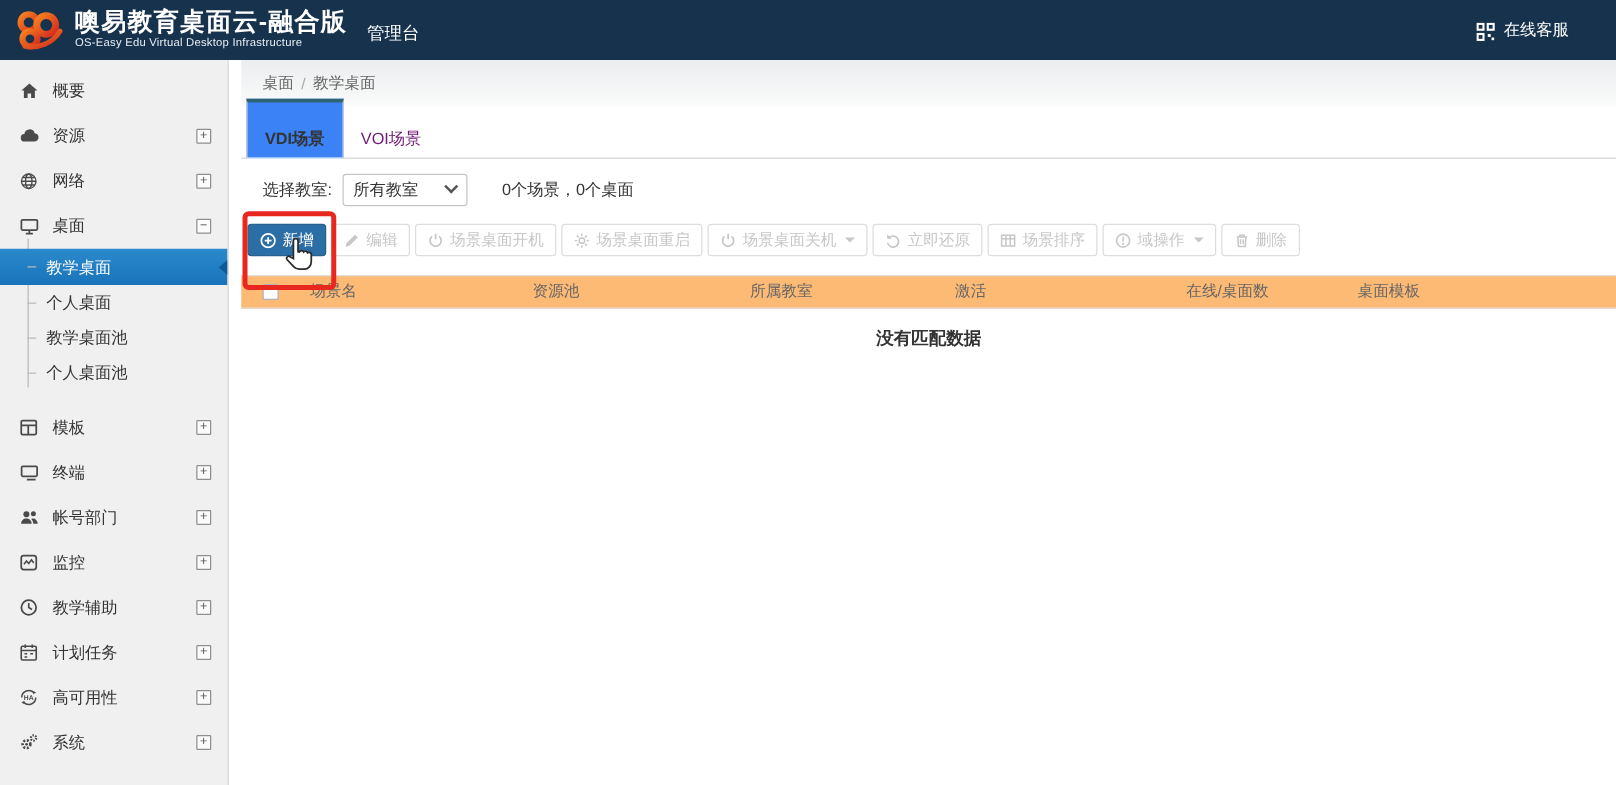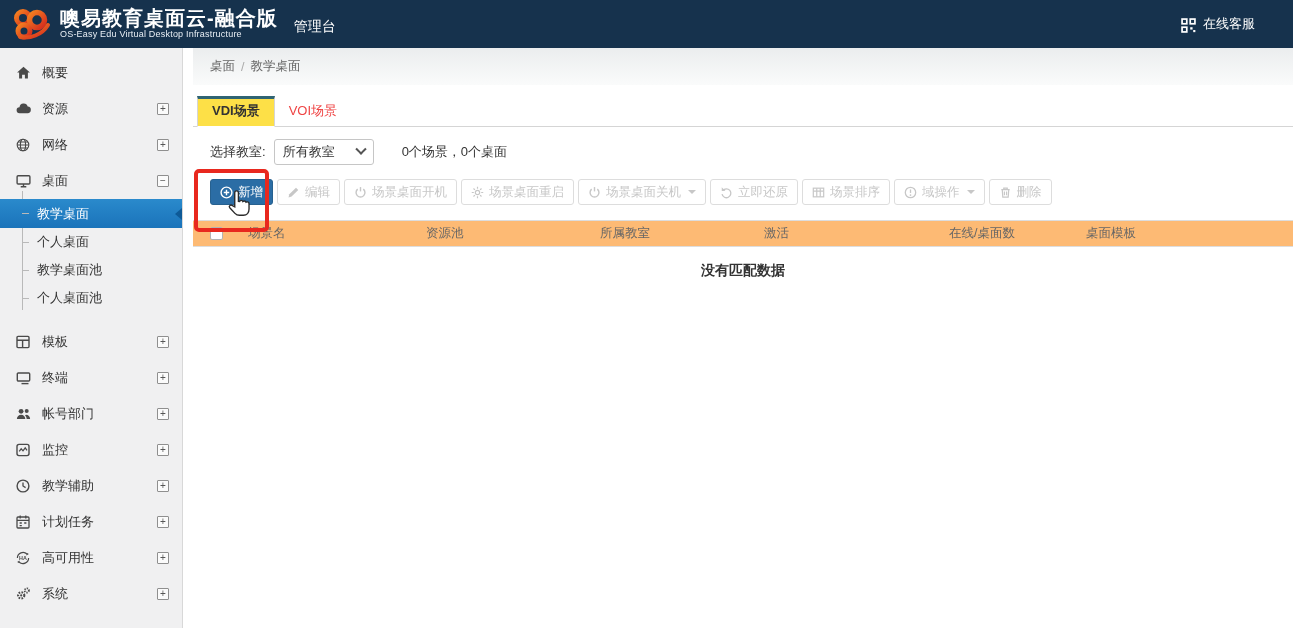--- a/index.html
+++ b/index.html
@@ -29,29 +29,29 @@
   .sub-item.selected { background:linear-gradient(180deg,#2a8acc,#1a73ba); color:#fff; height:29px; }
   .sel-arrow { position:absolute; right:0; top:50%; margin-top:-6px; width:0; height:0; border-top:6px solid transparent; border-bottom:6px solid transparent; border-right:7px solid #0e5globals; border-right:7px solid #0e5a97; }
 
   
   .content { position:absolute; left:193px; top:48px; width:1100px; height:580px; background:#fff; }
   .breadcrumb-bar { height:37px; background:linear-gradient(180deg,#ebedee,#fafbfb); display:flex; align-items:center; padding-left:17px; color:#666; font-size:12.5px; }
   .crumb-sep { margin:0 6px; color:#aaa; }
   .crumb-cur { color:#666; }
 
   .tabs-row { margin-top:14px; padding-left:4px; border-bottom:1px solid #d5d5d5; display:flex; align-items:flex-end; height:28px; }
-  .tab { padding:5px 14px 6px; font-size:13px; color:#ef4444; cursor:pointer; }
-  .tab.active { background:#fde047; border:1px solid #d5d5d5; border-top:3px solid #2f6473; border-bottom:1px solid #fff; margin-bottom:-1px; font-weight:bold; color:#333; padding-top:3px; }
+  .tab { padding:5px 14px 6px; font-size:13px; color:#701a75; cursor:pointer; }
+  .tab.active { background:#3b82f6; border:1px solid #d5d5d5; border-top:3px solid #2f6473; border-bottom:1px solid #fff; margin-bottom:-1px; font-weight:bold; color:#333; padding-top:20px; }
 
   .filter-row { display:flex; align-items:center; margin:12px 0 0 17px; font-size:13px; color:#333; }
   .select-box { margin-left:8px; width:100px; height:26px; border:1px solid #c6c6c6; border-radius:3px; background:#fff; display:flex; align-items:center; justify-content:space-between; padding:0 8px; cursor:pointer; }
   .chevron { width:8px; height:8px; border-right:2px solid #555; border-bottom:2px solid #555; transform:rotate(45deg) translate(-2px,-2px); }
   .count-text { margin-left:28px; color:#333; }
 
-  .toolbar { display:flex; gap:4px; margin:14px 12px 0 5px; padding-left:12px; }
+  .toolbar { display:flex; gap:4px; margin:14px 12px 0 5px; padding-left:0; }
   .btn { height:26px; display:inline-flex; align-items:center; gap:5px; padding:0 9px; border:1px solid #ddd; border-radius:3px; background:#fff; color:#c7c7c7; font-size:12.5px; cursor:default; white-space:nowrap; }
   .btn .t-ico { width:13px; height:13px; display:flex; }
   .btn.primary { background:#2b6da5; border-color:#27618f; color:#fff; cursor:pointer; }
   .caret { width:0; height:0; border-left:4px solid transparent; border-right:4px solid transparent; border-top:4px solid #c7c7c7; margin-left:2px; }
 
   .table-head { margin-top:15px; height:27px; background:#fdba74; border-top:1px solid #ddd; border-bottom:1px solid #ddd; display:flex; align-items:center; font-size:12.5px; font-weight:normal; color:#666; }
   .th { padding-left:8px; overflow:hidden; }
   .th-check { width:47px; display:flex; justify-content:center; padding-left:0; }
   .checkbox { width:13px; height:13px; border:1px solid #b3b3b3; background:#fff; border-radius:2px; cursor:pointer; }
   .c1{width:178px;} .c2{width:174px;} .c3{width:164px;} .c4{width:122px;} .c5{width:200px;text-align:center;} .c6{flex:1;}

